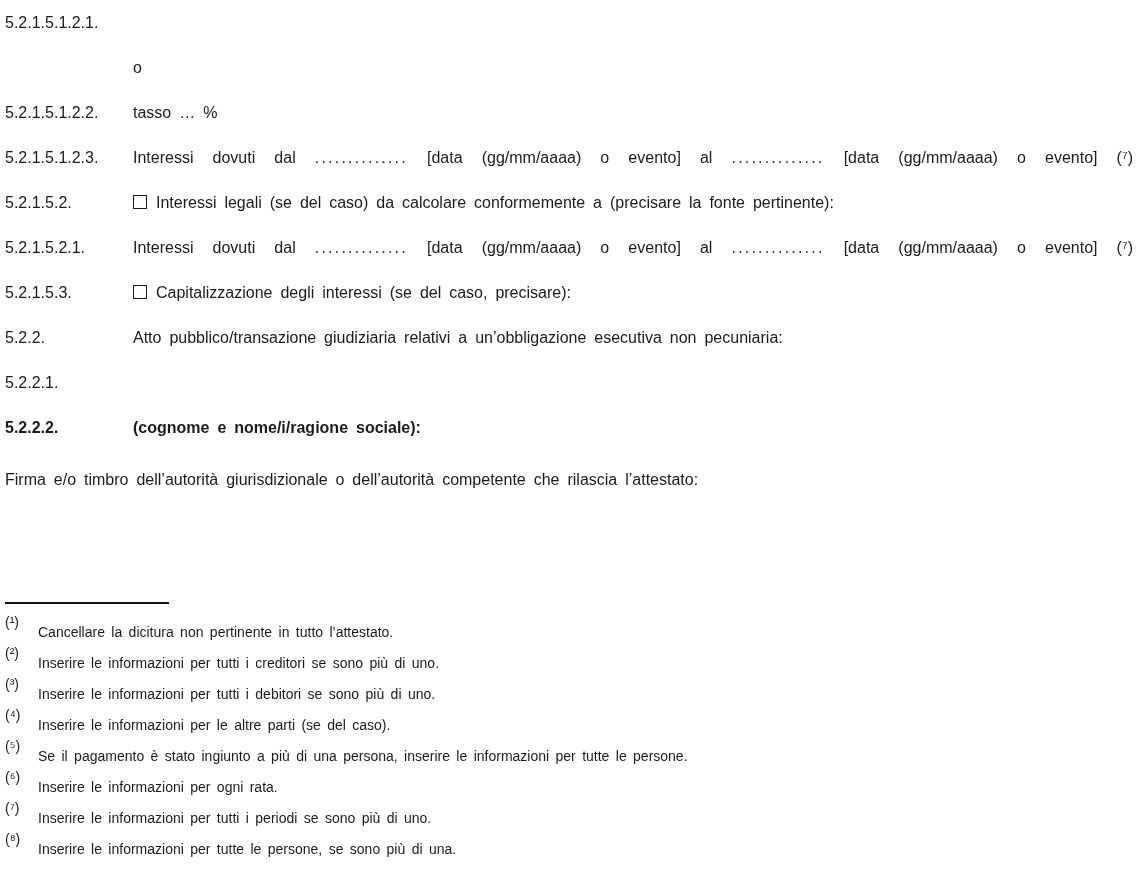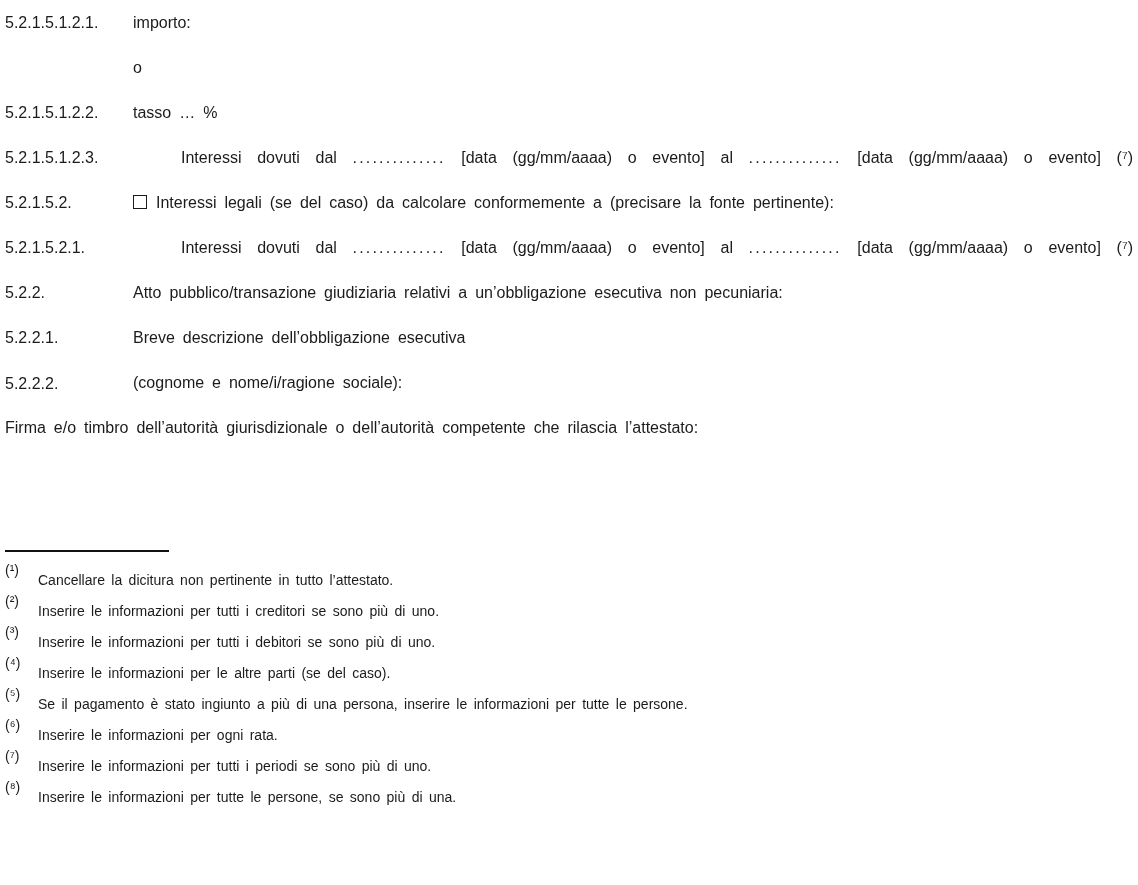--- a/index.html
+++ b/index.html
@@ -15,49 +15,49 @@
     font-size: 16px;
     overflow: hidden;
   }
   .doc {
     padding: 12px 5px 0 5px;
     box-sizing: border-box;
     width: 1138px;
   }
   .row {
     display: flex;
-    align-items: flex-end;
+    align-items: flex-start;
     line-height: 21px;
     margin-bottom: 24px;
     word-spacing: 3.5px;
   }
   .row .num {
     flex: 0 0 128px;
     white-space: nowrap;
   }
   .row .content {
     flex: 1 1 auto;
     min-width: 0;
   }
   .justify-full {
     text-align: justify;
     text-align-last: justify;
-    margin-left: 48px;
   }
   .wrap-block .line1 {
     text-align: justify;
     text-align-last: justify;
     line-height: 21px;
   }
   .wrap-block .line2 {
     text-align: left;
     line-height: 22px;
   }
   .row-tall {
-    margin-bottom: 23px;
+    margin-bottom: 30px;
+    font-weight: bold;
   }
   .dots {
     letter-spacing: 2.2px;
   }
   .checkbox {
     display: inline-block;
     width: 12px;
     height: 12px;
     border: 1.5px solid #1b1b1b;
     margin-right: 9px;
@@ -93,21 +93,20 @@
     margin-top: 10px;
   }
 </style>
 </head>
 <body>
 
 <div class="doc">
 
   <div class="row">
     <span class="num">5.2.1.5.1.2.1.</span>
-    <span class="content">importo:</span>
   </div>
 
   <div class="row">
     <span class="num"></span>
     <span class="content">o</span>
   </div>
 
   <div class="row">
     <span class="num">5.2.1.5.1.2.2.</span>
     <span class="content">tasso … %</span>
@@ -135,29 +134,34 @@
     <span class="num">5.2.1.5.2.1.</span>
     <span class="content justify-full">
       <span>Interessi dovuti dal</span>
       <span class="dots">..............</span>
       <span>[data (gg/mm/aaaa) o evento] al</span>
       <span class="dots">..............</span>
       <span>[data (gg/mm/aaaa) o evento] (⁷)</span>
     </span>
   </div>
 
+  <div class="row">
+    <span class="num">5.2.1.5.3.</span>
+    <span class="content">
+      <span class="checkbox"></span><span>Capitalizzazione degli interessi (se del caso, precisare):</span>
+    </span>
+  </div>
 
   <div class="row">
     <span class="num">5.2.2.</span>
     <span class="content">Atto pubblico/transazione giudiziaria relativi a un’obbligazione esecutiva non pecuniaria:</span>
   </div>
 
   <div class="row">
     <span class="num">5.2.2.1.</span>
-    <span class="content">Breve descrizione dell’obbligazione esecutiva</span>
   </div>
 
   <div class="row row-tall">
     <span class="num">5.2.2.2.</span>
     <span class="content wrap-block">
       <span class="line2" style="display:block;">(cognome e nome/i/ragione sociale):</span>
     </span>
   </div>
 
 

